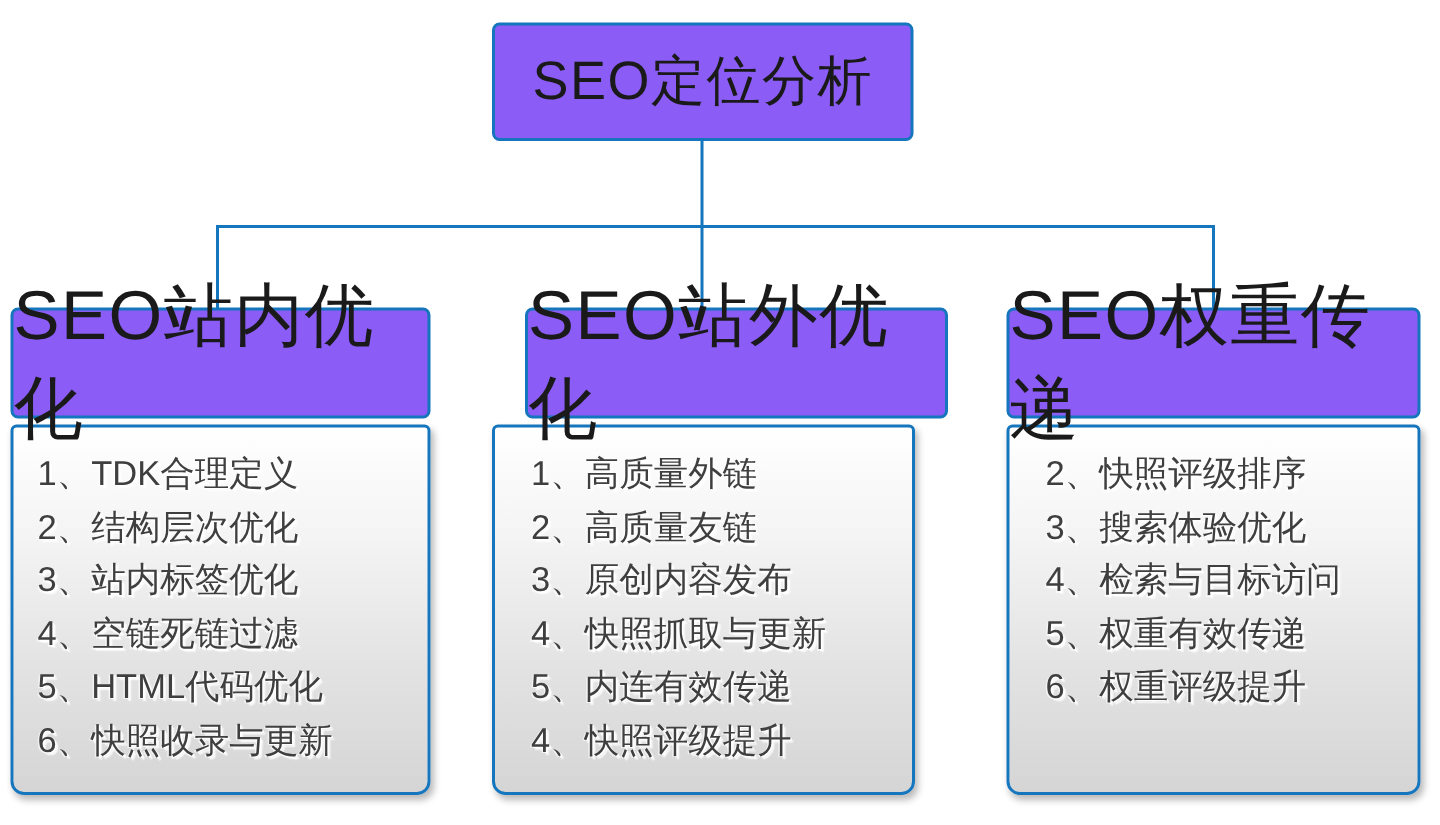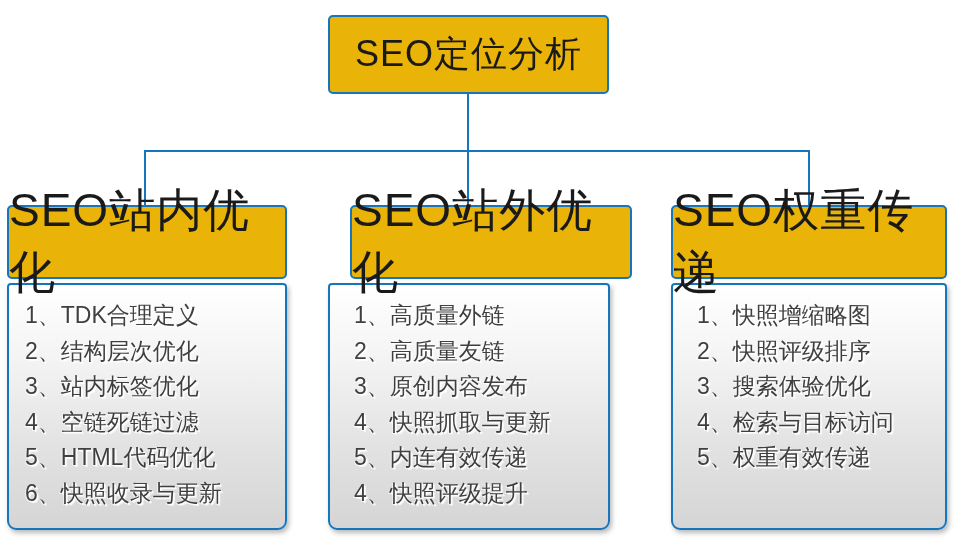--- a/index.html
+++ b/index.html
@@ -12,21 +12,21 @@
   }
   .canvas {
     position: relative;
     width: 960px;
     height: 550px;
     overflow: hidden;
   }
   
   .node-box {
     position: absolute;
-    background: #eab308;
+    background: #8b5cf6;
     border: 2px solid #1576be;
     border-radius: 5px;
     display: flex;
     align-items: center;
     justify-content: center;
     box-sizing: border-box;
     color: #1a1a1a;
   }
   .root-box {
     left: 328px; top: 15px;
@@ -117,20 +117,20 @@
     <div class="list-item">3、原创内容发布</div>
     <div class="list-item">4、快照抓取与更新</div>
     <div class="list-item">5、内连有效传递</div>
     <div class="list-item">4、快照评级提升</div>
   </div>
 
   <div class="node-box col-header c2">
     <span>SEO权重传递</span>
   </div>
   <div class="col-list c2">
-    <div class="list-item">1、快照增缩略图</div>
     <div class="list-item">2、快照评级排序</div>
     <div class="list-item">3、搜索体验优化</div>
     <div class="list-item">4、检索与目标访问</div>
     <div class="list-item">5、权重有效传递</div>
+    <div class="list-item">6、权重评级提升</div>
   </div>
 
 </div>
 
 </body></html>

